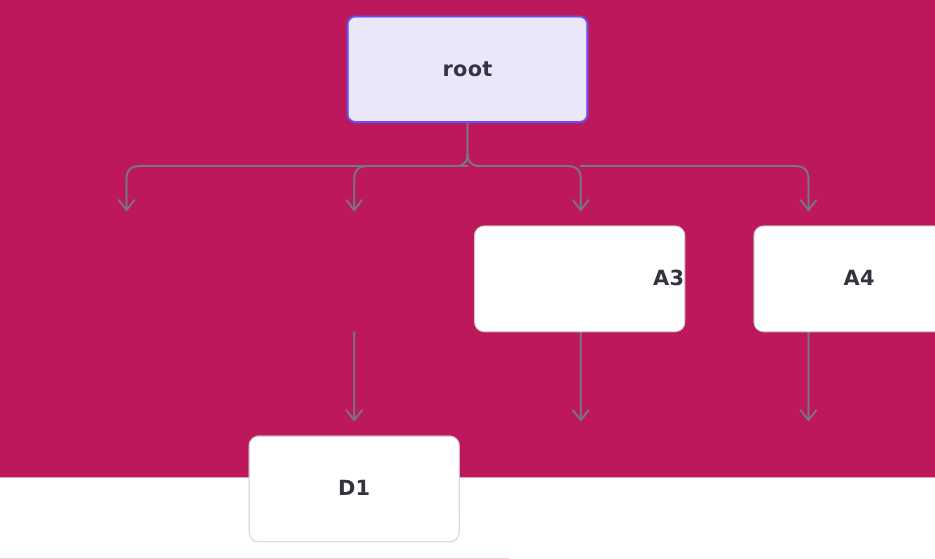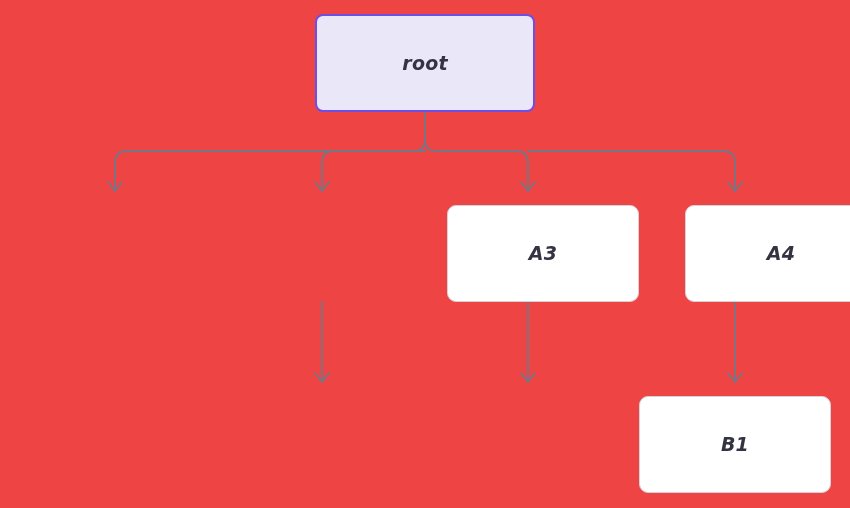--- a/index.html
+++ b/index.html
@@ -9,23 +9,22 @@
   }
   body {
     width: 850px;
     height: 508px;
     font-family: "DejaVu Sans", "Liberation Sans", sans-serif;
     overflow: hidden;
   }
   #diagram-canvas {
     position: relative;
     width: 850px;
-    height: 508px;
-    background: #ef4444;
-    font-style: italic;
+    height: 434px;
+    background: #be185d;
   }
   #edge-layer {
     position: absolute;
     left: 0;
     top: 0;
     width: 850px;
     height: 508px;
     pointer-events: none;
   }
   .node {
@@ -83,27 +82,27 @@
       <path d="M 728 373 L 735 382 L 742 373"></path>
     </g>
   </svg>
 
   <div class="node root" style="left:315px; top:14px; width:220px; height:98px;">
     <span class="node-label">root</span>
   </div>
 
 
 
-  <div class="node" style="left:447px; top:205px; width:192px; height:97px;">
+  <div class="node" style="left:431px; top:205px; width:192px; height:97px;justify-content:flex-end;">
     <span class="node-label">A3</span>
   </div>
 
   <div class="node" style="left:639px; top:205px; width:192px; height:97px;margin-left:46px;">
     <span class="node-label">A4</span>
   </div>
 
+  <div class="node" style="left:226px; top:396px; width:192px; height:97px;">
+    <span class="node-label">D1</span>
+  </div>
 
 
-  <div class="node" style="left:639px; top:396px; width:192px; height:97px;">
-    <span class="node-label">B1</span>
-  </div>
 
 </div>
 
 </body></html>

